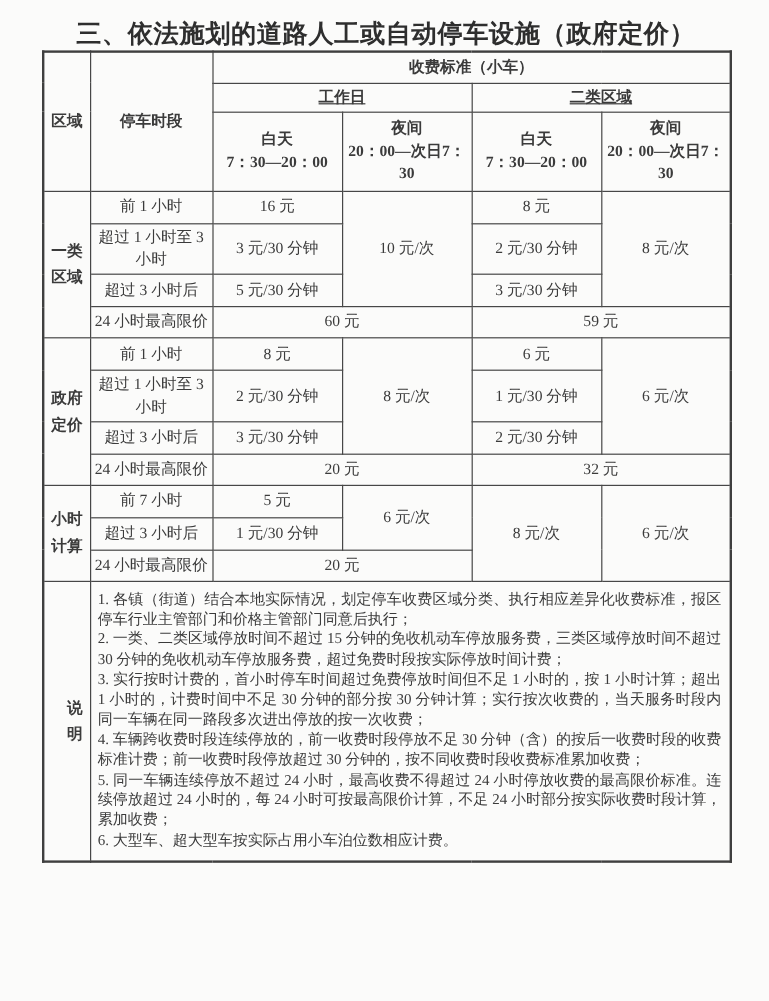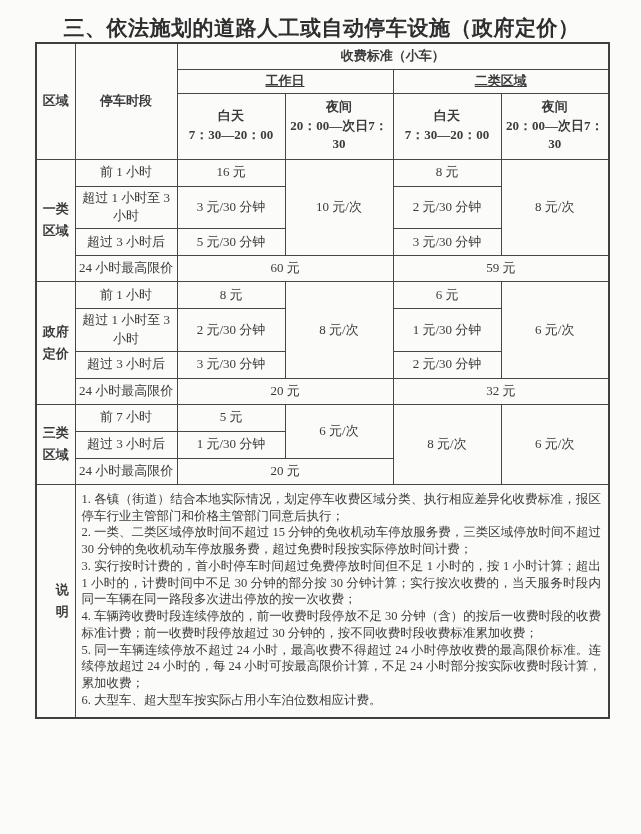--- a/index.html
+++ b/index.html
@@ -150,21 +150,21 @@
         <td>3 元/30 分钟</td>
         <td>2 元/30 分钟</td>
       </tr>
       <tr class="caprow">
         <td>24 小时最高限价</td>
         <td colspan="2">20 元</td>
         <td colspan="2">32 元</td>
       </tr>
 
       <tr>
-        <td rowspan="3" class="zone">三类区域</td>
+        <td rowspan="3" class="zone">小时计算</td>
         <td>前 7 小时</td>
         <td>5 元</td>
         <td rowspan="2">6 元/次</td>
         <td rowspan="3">8 元/次</td>
         <td rowspan="3">6 元/次</td>
       </tr>
       <tr>
         <td>超过 3 小时后</td>
         <td>1 元/30 分钟</td>
       </tr>

